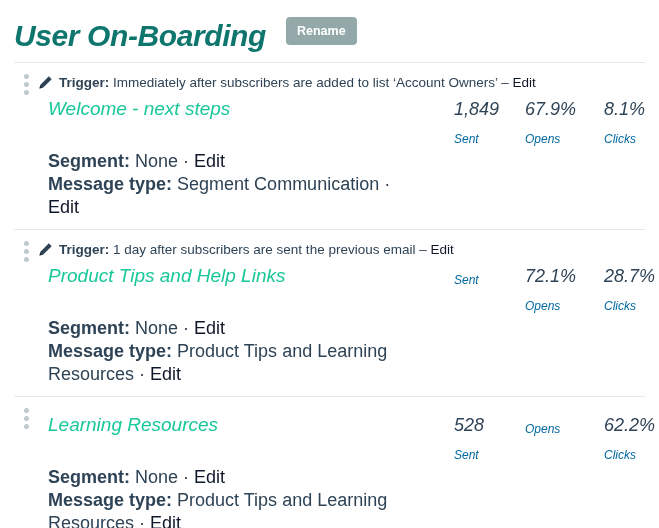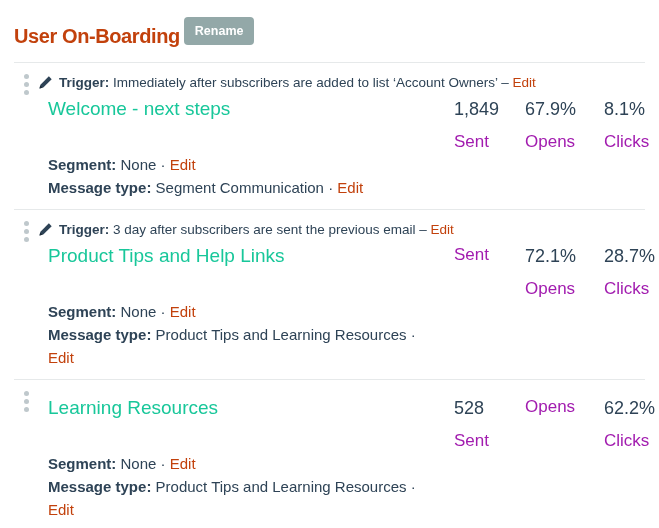--- a/index.html
+++ b/index.html
@@ -22,29 +22,30 @@
   }
 
   
   .header {
     display: flex;
     align-items: center;
     padding: 10px 0 0 14px;
     height: 62px;
   }
   .page-title {
-    font-size: 20px;
+    font-size: 30px;
     font-weight: bold;
-    color: #c2410c;
+    color: #0f766e;
     letter-spacing: -0.4px;
     line-height: 34px;
     white-space: nowrap;
+    font-style: italic;
   }
   .rename-button {
-    margin-left: 4px;
+    margin-left: 20px;
     background: #93a8a8;
     color: #ffffff;
     border: none;
     border-radius: 4px;
     font-family: "Liberation Sans", sans-serif;
     font-size: 12.5px;
     font-weight: bold;
     padding: 7px 11px 7px 11px;
     line-height: 14px;
     cursor: pointer;
@@ -102,76 +103,76 @@
     line-height: 0;
   }
 
   .trigger-text {
     font-size: 13.5px;
     line-height: 18px;
   }
   .trigger-text b { font-weight: bold; }
 
   .link {
-    color: #c2410c;
+    color: #0f172a;
     text-decoration: none;
     cursor: pointer;
   }
 
   .name-stats {
     display: flex;
     align-items: flex-start;
     margin-top: 4px;
     padding-left: 34px;
+    font-style: italic;
   }
 
   .campaign-name {
     color: #18c79a;
     font-size: 19px;
     line-height: 26px;
     text-decoration: none;
     cursor: pointer;
     flex: 0 0 auto;
     width: 406px;
     white-space: nowrap;
   }
 
   .stats {
     display: flex;
     flex: 1 1 auto;
   }
   .stat {
     display: flex;
     flex-direction: column;
-    gap: 8px;
   }
   .stat-sent  { width: 71px; }
   .stat-opens { width: 79px; }
   .stat-clicks{ width: auto; }
 
   .stat-value {
     font-size: 18px;
     line-height: 26px;
     color: #2e4356;
     white-space: nowrap;
   }
   .stat-label {
-    font-size: 17px;
+    font-size: 12px;
     line-height: 16px;
-    color: #a21caf;
-    margin-top: 4px;
+    color: #0369a1;
+    margin-top: 9px;
     white-space: nowrap;
   }
 
   .meta {
     padding-left: 34px;
     margin-top: 3px;
   }
   .meta-line {
-    font-size: 15px;
+    font-size: 18px;
     line-height: 23px;
     color: #2e4356;
     max-width: 370px;
   }
   .meta-line b { font-weight: bold; }
   .sep { color: #2e4356; }
 </style>
 </head>
 <body>
 
@@ -251,21 +252,21 @@
 
     <div class="trigger-line">
       <span class="pencil-icon">
         <svg width="15" height="15" viewBox="0 0 16 16">
           <path d="M11.6 1.4 L14.6 4.4 L5.6 13.4 L1.6 14.4 L2.6 10.4 Z" fill="#2e4356"></path>
           <path d="M2.3 11.1 L4.9 13.7 L1.6 14.4 Z" fill="#1d2b38"></path>
         </svg>
       </span>
       <span class="trigger-text">
         <b>Trigger:</b>
-        <span>3 day after subscribers are sent the previous email</span>
+        <span>1 day after subscribers are sent the previous email</span>
         <span>–</span>
         <a class="link">Edit</a>
       </span>
     </div>
 
     <div class="name-stats">
       <a class="campaign-name">Product Tips and Help Links</a>
       <div class="stats">
         <div class="stat stat-sent">
           <span class="stat-label">Sent</span>

